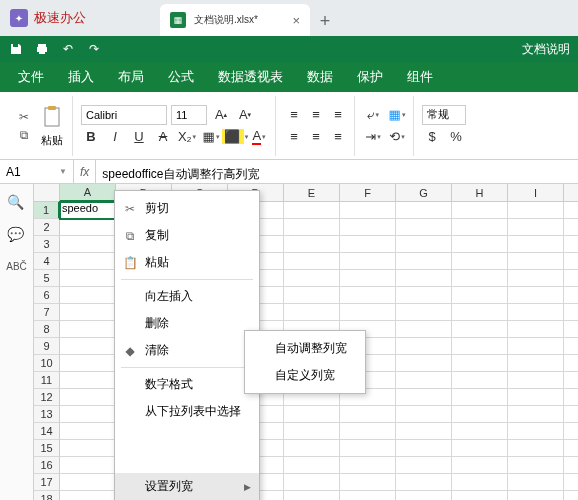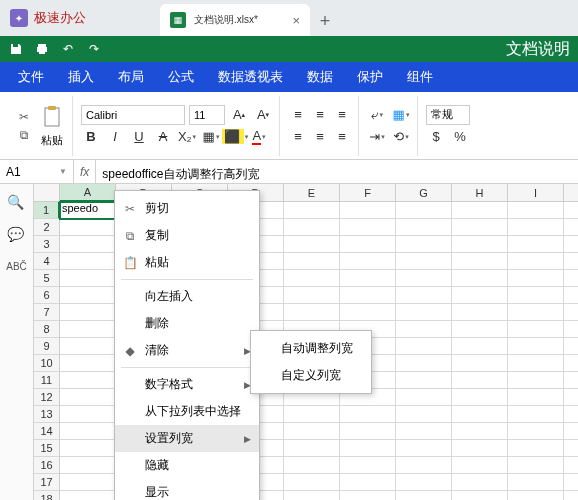--- a/index.html
+++ b/index.html
@@ -10,39 +10,39 @@
 .app-icon { width: 18px; height: 18px; background: #7b68c4; border-radius: 3px; display: flex; align-items: center; justify-content: center; color: #fff; font-size: 10px; }
 .app-name { font-size: 13px; color: #b91c1c; }
 .tabs { display: flex; height: 100%; align-items: flex-end; }
 .tab { height: 32px; background: #fff; border-radius: 6px 6px 0 0; display: flex; align-items: center; padding: 0 10px; gap: 8px; min-width: 150px; }
 .tab-icon { width: 16px; height: 16px; background: #1a8043; border-radius: 2px; color: #fff; display: flex; align-items: center; justify-content: center; font-size: 9px; }
 .tab-title { font-size: 10px; color: #333; flex: 1; }
 .tab-close { color: #666; font-size: 13px; cursor: pointer; }
 .tab-add { width: 30px; height: 30px; display: flex; align-items: center; justify-content: center; color: #666; font-size: 18px; cursor: pointer; }
 
 .quickbar { height: 26px; background: #107c41; display: flex; align-items: center; padding: 0 8px; gap: 10px; color: #fff; }
-.quickbar-right { margin-left: auto; font-size: 16px; }
+.quickbar-right { margin-left: auto; font-size: 12px; }
 .qb-icon { width: 16px; height: 16px; display: flex; align-items: center; justify-content: center; cursor: pointer; }
 
-.menubar { height: 30px; background: #1d4ed8; display: flex; align-items: center; padding: 0 8px; gap: 4px; color: #fff; }
+.menubar { height: 30px; background: #15803d; display: flex; align-items: center; padding: 0 8px; gap: 4px; color: #fff; }
 .menu-item { padding: 4px 10px; font-size: 13px; cursor: pointer; }
 .menu-item.active { background: #fff; color: #107c41; border-radius: 3px 3px 0 0; }
 
 .ribbon { height: 68px; background: #fff; border-bottom: 1px solid #d0d0d0; display: flex; align-items: center; padding: 4px 8px; gap: 2px; }
 .ribbon-group { display: flex; flex-direction: column; gap: 2px; padding: 0 6px; border-right: 1px solid #e0e0e0; height: 60px; justify-content: center; }
 .ribbon-group.no-border { border-right: none; }
 .clipboard-group { display: flex; align-items: center; gap: 4px; }
 .clipboard-main { display: flex; flex-direction: column; align-items: center; gap: 2px; }
 .clipboard-icon { width: 28px; height: 28px; display: flex; align-items: center; justify-content: center; }
 .clipboard-label { font-size: 11px; }
 .clip-small { display: flex; flex-direction: column; gap: 2px; }
 .clip-small-btn { width: 20px; height: 16px; display: flex; align-items: center; justify-content: center; color: #555; }
 .font-row { display: flex; gap: 4px; align-items: center; }
 .font-select { border: 1px solid #ccc; font-size: 11px; padding: 1px 4px; height: 20px; background: #fff; }
-.font-name { width: 104px; }
+.font-name { width: 86px; }
 .font-size { width: 36px; }
 .btn-small { width: 20px; height: 20px; border: 1px solid transparent; display: flex; align-items: center; justify-content: center; color: #333; cursor: pointer; font-size: 13px; }
 .dd::after { content: "▾"; font-size: 7px; margin-left: 1px; color: #666; }
 .align-grid { display: grid; grid-template-columns: repeat(3, 20px); gap: 2px; }
 .style-sel { border: 1px solid #ccc; font-size: 11px; padding: 1px 4px; height: 20px; width: 44px; }
 
 .formula-bar { height: 24px; background: #fff; border-bottom: 1px solid #d0d0d0; display: flex; align-items: flex-end; }
 .name-box { width: 74px; border-right: 1px solid #d0d0d0; padding: 0 6px; font-size: 12px; height: 100%; display: flex; align-items: center; }
 .name-box-dd { color: #888; font-size: 8px; margin-left: auto; }
 .fx-label { padding: 0 6px; font-style: italic; color: #666; border-right: 1px solid #d0d0d0; height: 100%; display: flex; align-items: center; }
@@ -60,23 +60,23 @@
 .row-headers { position: absolute; left: 0; top: 18px; width: 26px; }
 .row-h { height: 17px; background: #f5f5f5; border-right: 1px solid #ccc; border-bottom: 1px solid #d8d8d8; display: flex; align-items: center; justify-content: center; font-size: 11px; color: #333; }
 .row-h.sel { background: #d0e8d8; border-right: 2px solid #107c41; }
 .cells { position: absolute; left: 26px; top: 18px; }
 .cell-row { display: flex; }
 .cell { width: 56px; height: 17px; border-right: 1px solid #d8d8d8; border-bottom: 1px solid #d8d8d8; font-size: 11px; padding: 0 2px; overflow: hidden; white-space: nowrap; }
 .cell.active { outline: 2px solid #107c41; outline-offset: -1px; }
 
 .context-menu { position: absolute; background: #fff; border: 1px solid #bbb; box-shadow: 2px 2px 6px rgba(0,0,0,0.2); padding: 4px 0; font-size: 12px; min-width: 130px; }
 .cm1 { left: 114px; top: 190px; }
-.cm2 { left: 250px; top: 330px; min-width: 110px; }
+.cm2 { left: 244px; top: 330px; min-width: 110px; }
 .cm-item { padding: 5px 18px 5px 30px; display: flex; align-items: center; gap: 6px; cursor: pointer; position: relative; white-space: nowrap; }
-.cm-item:hover, .cm-item.hover { background: #e8e8e8; }
+.cm-item:hover, .cm-item.hover { background: #e8e8e8; margin-top: 48px; }
 .cm-item .arrow { position: absolute; right: 8px; font-size: 9px; color: #666; }
 .cm-icon { position: absolute; left: 8px; width: 14px; text-align: center; color: #666; }
 .cm-sep { height: 1px; background: #ddd; margin: 3px 6px; }
 </style>
 </head>
 <body>
 
 <div class="titlebar">
   <div class="app-brand">
     <div class="app-icon">✦</div>

